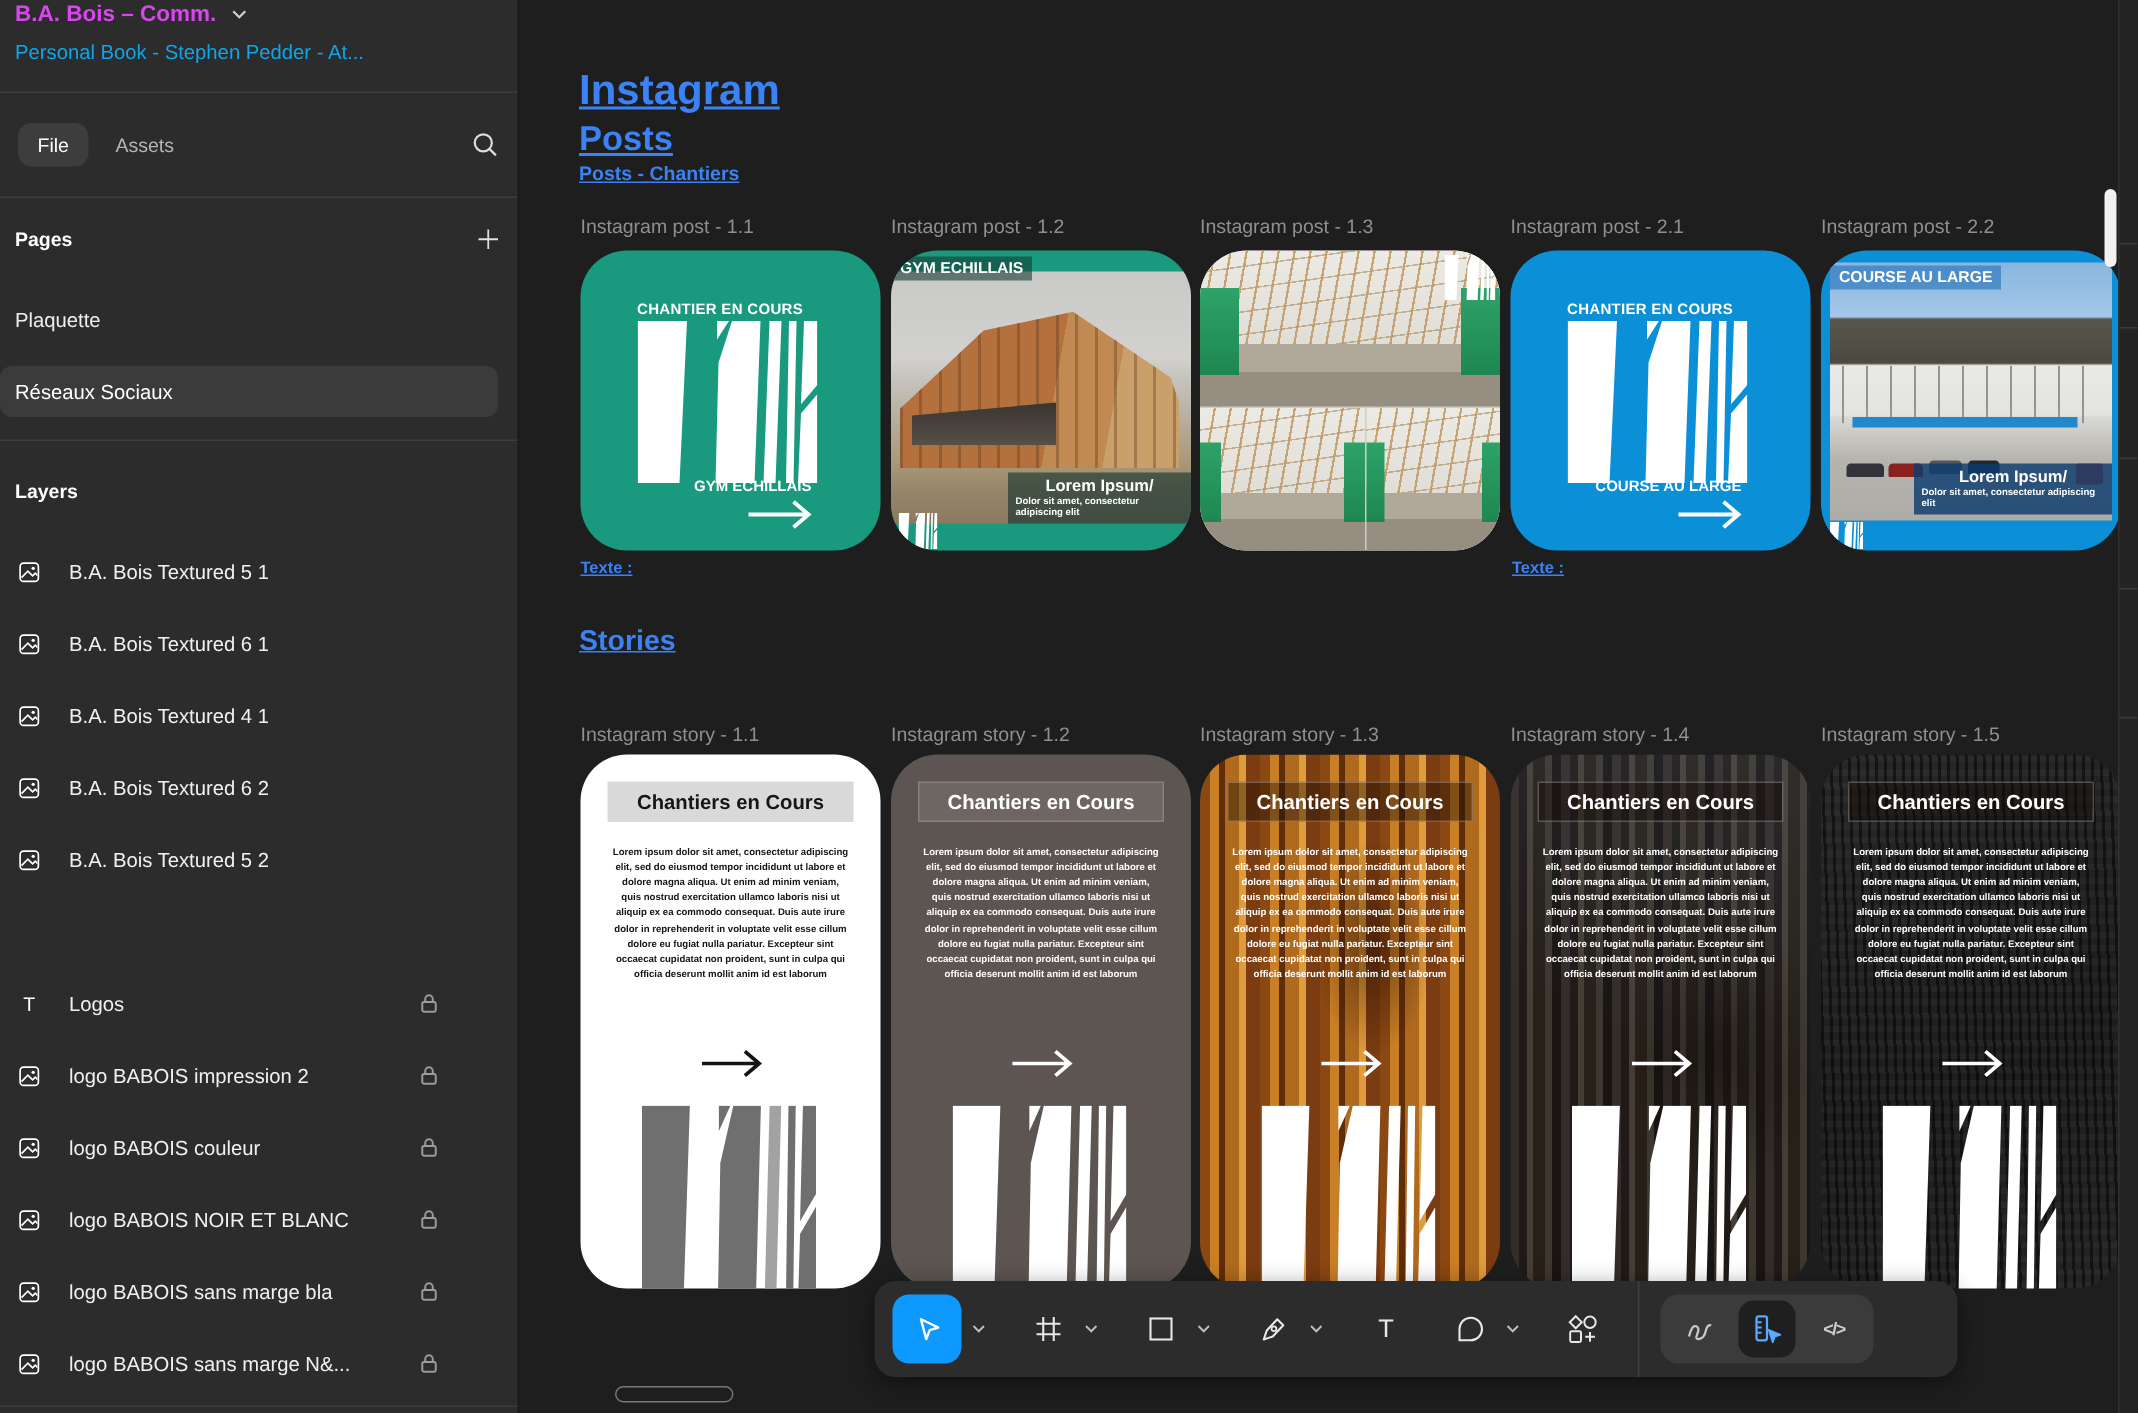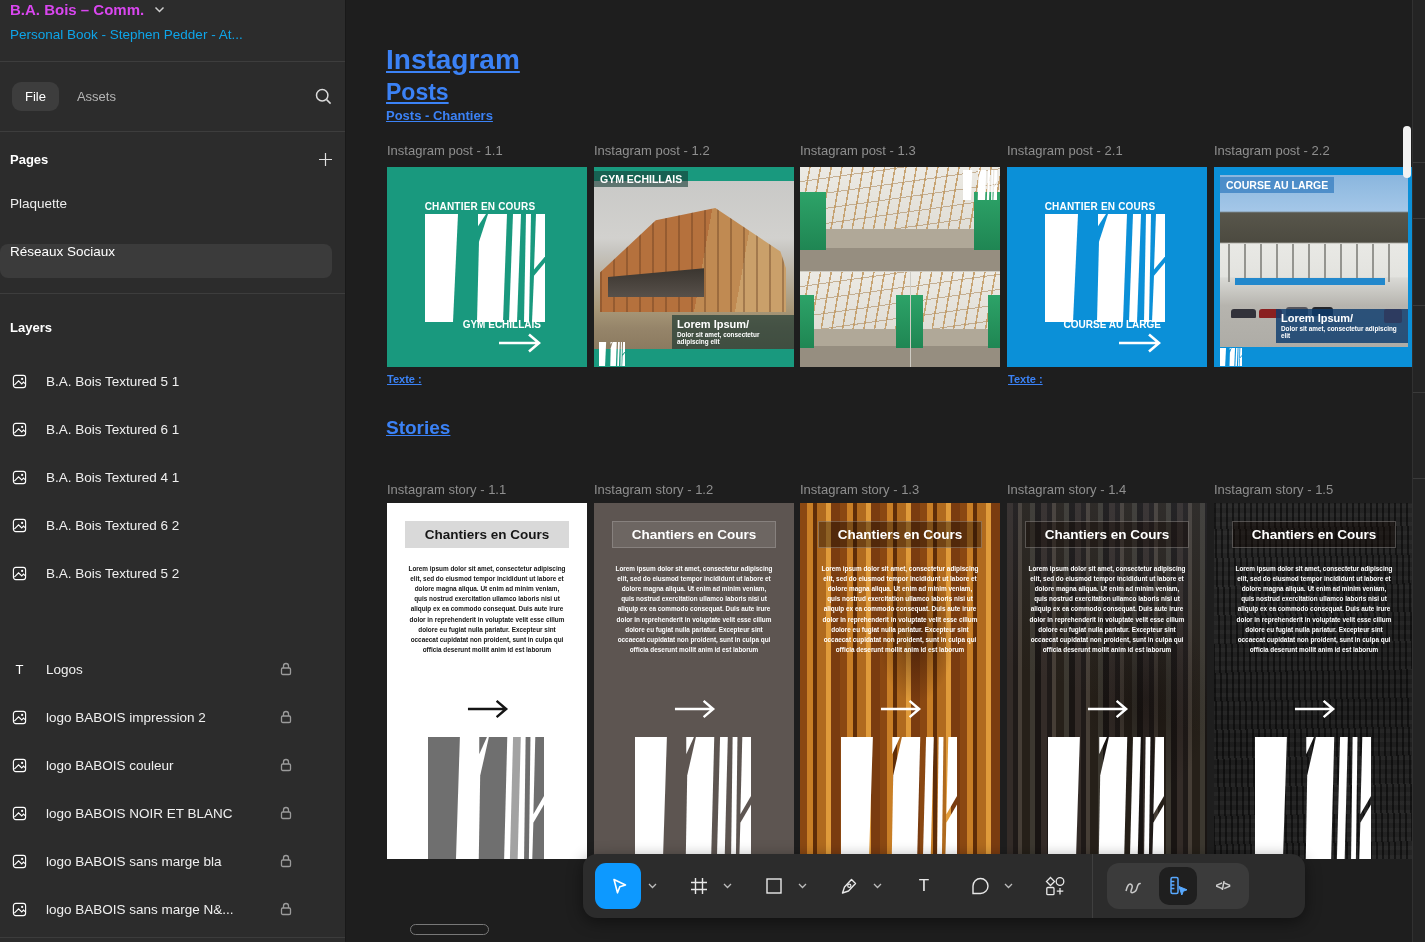--- a/index.html
+++ b/index.html
@@ -18,42 +18,42 @@
   .tabs-row { position:absolute; top:62px; left:0; right:0; height:69px;
     display:flex; align-items:center; padding:0 12px; }
   .tab-pill { padding:7px 13px; border-radius:9px; font-size:13px; color:#fff;
     background:#3d3d3d; font-weight:500; cursor:default; }
   .tab-plain { margin-left:18px; font-size:13px; color:#b5b5b5; }
   .tabs-spacer { flex:1; }
   .section-header { position:absolute; left:0; right:0; height:34px; display:flex;
     align-items:center; justify-content:space-between; padding:0 12px 0 10px; }
   .section-header .hd { font-size:13px; font-weight:700; color:#fff; }
   .page-item { position:absolute; left:0; right:13px; height:34px; display:flex;
-    align-items:flex-start; padding-left:10px; font-size:13.5px; color:#eee; border-radius:8px; }
+    align-items:center; padding-left:10px; font-size:13.5px; color:#eee; border-radius:8px; }
   .page-item.selected { background:#3b3b3b; font-weight:400; color:#fff; }
   .layer-row { position:absolute; left:0; right:0; height:40px; display:flex;
     align-items:center; padding-left:12px; }
   .layer-label { margin-left:19px; font-size:13.5px; color:#f0f0f0; white-space:nowrap;
     overflow:hidden; max-width:228px; }
   .layer-ticon { width:15px; text-align:center; font-size:13px; color:#fff; font-weight:500; }
   .lock { position:absolute; left:280px; top:13px; }
   .sb-bottom-line { position:absolute; left:0; right:0; top:937px; height:1px; background:#3c3c3c; }
 
   
   .canvas-txt { position:absolute; color:#3b82f6;text-decoration:underline; }
   .h-instagram { left:386px; top:44px; font-size:28px; font-weight:700; }
   .h-posts { left:386px; top:79px; font-size:23px; font-weight:700; }
   .h-caption { left:386px; top:108px; font-size:13px; font-weight:700; }
   .h-stories { left:386px; top:417px; font-size:19px; font-weight:700; }
   .texte-1 { left:387px; top:373px; font-size:11px; font-weight:700; }
   .texte-2 { left:1008px; top:373px; font-size:11px; font-weight:700; }
   .frame-label { position:absolute; top:143px; font-size:13px; color:#8f8f8f; white-space:nowrap; }
   .frame-label.story-lbl { top:482px; }
 
-  .frame { position:absolute; overflow:hidden; }
+  .frame { position:absolute; overflow:hidden;border-radius:31px; }
   .post { top:167px; width:200px; height:200px; }
   .story { top:503px; width:200px; height:356px; }
 
   
   .card-green { background:#19997e; }
   .card-blue { background:#0b90d8; }
   .card-top-text { position:absolute; top:34px; left:0; right:14px; text-align:center;
     color:#fff; font-size:10px; font-weight:700; letter-spacing:.2px; }
   .card-logo { position:absolute; top:47px; left:38px; width:120px; height:108px; color:#fff; }
   .card-caption { position:absolute; top:152px; right:46px; color:#fff; font-size:10px; font-weight:700; }
@@ -67,21 +67,21 @@
     clip-path:polygon(0% 100%,0% 62%,30% 12%,62% 0%,97% 42%,100% 58%,100% 100%);
     background:repeating-linear-gradient(90deg,rgba(90,50,25,.35) 0 2px,transparent 2px 13px),
       linear-gradient(100deg,#b5713d 0 55%,#c08a52 55% 75%,#caa06a 75% 100%); }
   .gym-windows { position:absolute; left:7%; width:48%; top:52%; height:17%;
     clip-path:polygon(0 30%,100% 0,100% 100%,0 100%);
     background:linear-gradient(#3a352f,#57504a); }
   .photo-tag { position:absolute; top:4px; left:0; background:rgba(22,60,54,.6);
     color:#fff; font-size:10.5px; font-weight:700; padding:2px 6px; }
   .lorem-block { position:absolute; right:0; bottom:18px; width:122px;
     background:rgba(18,50,45,.62); color:#fff; padding:3px 5px 4px; }
-  .lorem-title { font-size:11px; font-weight:700; }
+  .lorem-title { font-size:11px; font-weight:700;text-align:center; }
   .lorem-sub { font-size:6.4px; font-weight:700; margin-top:1px; }
   .corner-logo { position:absolute; bottom:1px; left:5px; width:26px; height:24px; color:#fff; }
 
   
   .post-collage { background:#cfccc4; }
   .interior { position:absolute;
     background:linear-gradient(180deg,rgba(185,178,165,0) 0 60%,#b0a898 60% 78%,#968e80 78% 100%),
       repeating-linear-gradient(100deg,transparent 0 9px,rgba(193,152,96,.85) 9px 10.5px),
       repeating-linear-gradient(172deg,transparent 0 14px,rgba(160,120,70,.5) 14px 15px),
       linear-gradient(180deg,#eceae4,#d8d5cc); }

